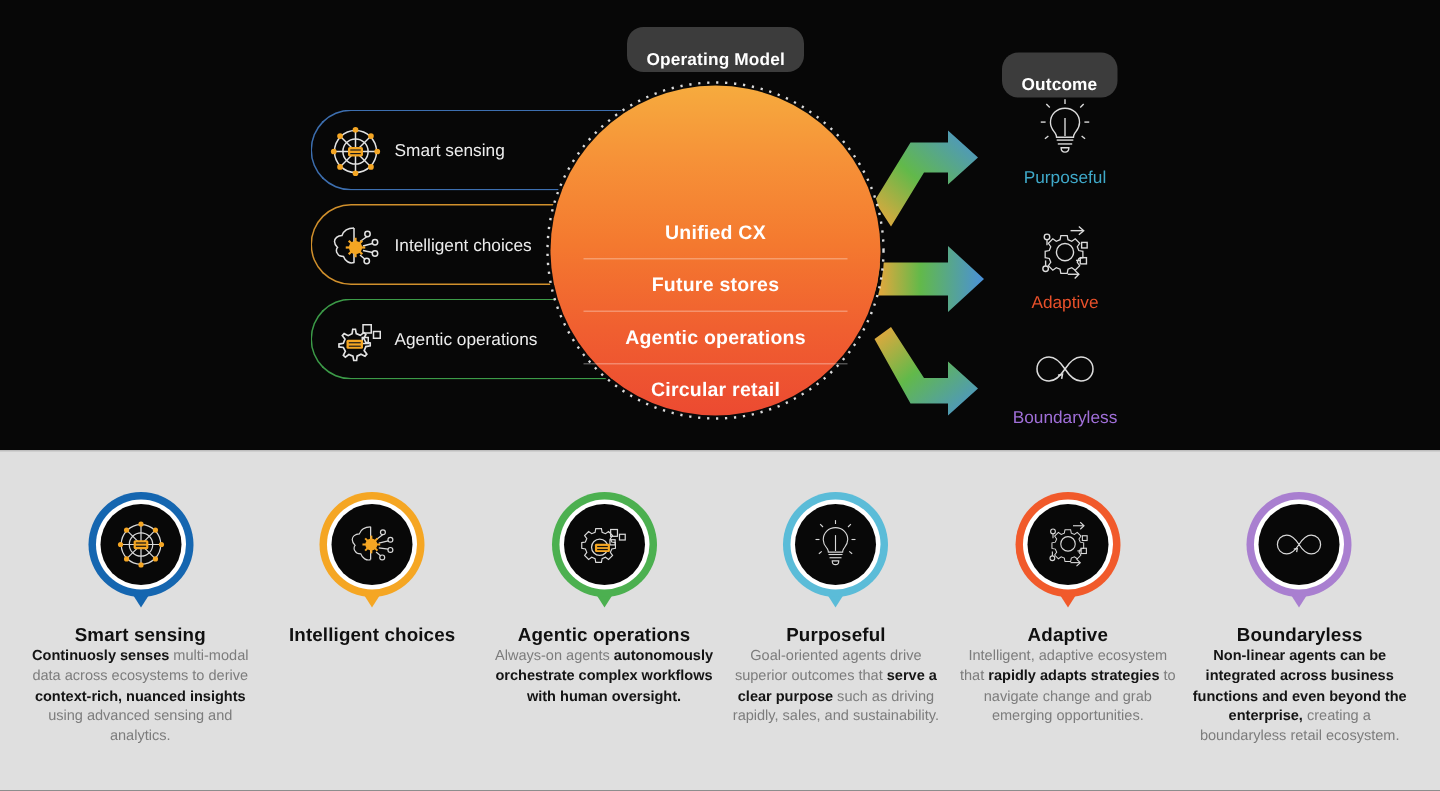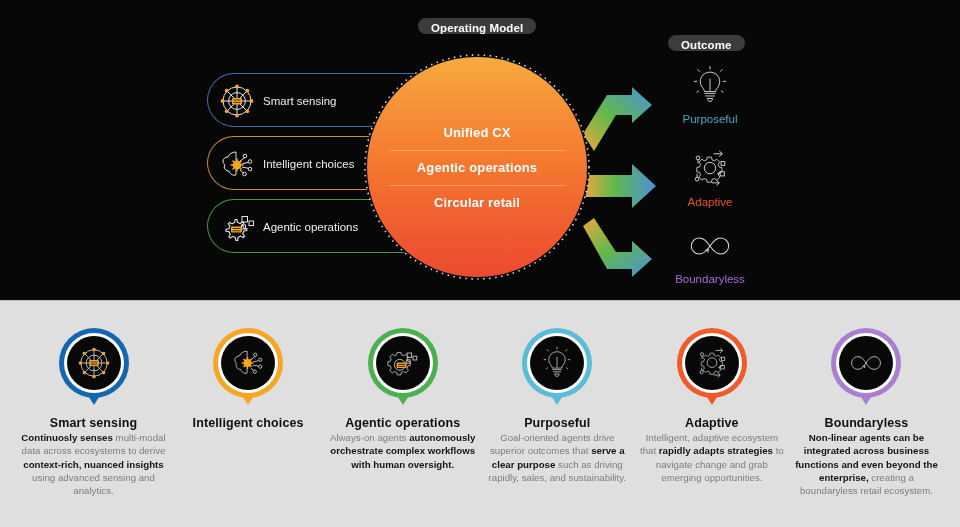--- a/index.html
+++ b/index.html
@@ -17,26 +17,26 @@
     background:#070707; overflow:hidden;
   }
 
   .pill-label {
     position:absolute;
     background:#3C3C3C;
     color:#FFFFFF;
     font-size:11.5px;
     font-weight:bold;
     border-radius:11px;
-    height:16px;
+    height:30px;
     line-height:21px;
     text-align:center;
     letter-spacing:.1px;
     white-space:nowrap;
-    padding:0 13px;
+    padding:12px 13px;
   }
   #lbl-cap     { left:215px; top:35px; }
   #lbl-model   { left:418px; top:18px; }
   #lbl-outcome { left:668px; top:35px; }
 
   
   .cap-row {
     position:absolute;
     left:207px;
     width:250px;
@@ -62,21 +62,21 @@
     border-radius:50%;
     background:linear-gradient(180deg,#F6AB3E 0%,#F69238 22%,#F4792F 48%,#F05F30 74%,#EC4A31 100%);
     box-shadow:0 0 0 2.5px #090909;
     z-index:6;
   }
   #coredots {
     position:absolute; left:-5px; top:-5px; width:230px; height:230px; z-index:7;
   }
   #core-list {
     position:absolute; left:0; top:0; width:220px; height:220px;
-    display:flex; flex-direction:column; justify-content:center;
+    display:flex; flex-direction:column; justify-content:flex-end;
     z-index:8;
   }
   .core-item {
     height:35px; line-height:35px;
     text-align:center;
     color:#FFFFFF;
     font-size:13px;
     font-weight:bold;
     letter-spacing:.15px;
     position:relative;
@@ -264,20 +264,21 @@
 
     <path d="M23 186 L34 178 L56 212 L72 212 L72 201 L92 219 L72 237 L72 229 L47 229 Z" fill="url(#agd)"></path>
   </svg>
 
   <div id="core">
     <svg id="coredots" viewBox="0 0 230 230">
       <circle cx="115" cy="115" r="112" fill="none" stroke="#FFFFFF" stroke-width="1.6" stroke-dasharray="1.5 4.5" opacity=".85"></circle>
     </svg>
     <div id="core-list">
       <div class="core-item">Unified CX</div>
+      <div class="core-item">Future stores</div>
       <div class="core-item">Agentic operations</div>
       <div class="core-item">Circular retail</div>
     </div>
   </div>
 
   <div class="out-block" id="out1">
     <div class="oico">
       <svg viewBox="0 0 52 52" width="48" height="48">
         <g stroke="#DCDCDC" stroke-width="1" fill="none">
           <path d="M26 11c-6 0-10.5 4.5-10.5 10.3c0 4 2.2 6 3.4 7.7c.8 1.2 1 2.2 1 3h12.2c0-.8.2-1.8 1-3c1.2-1.7 3.4-3.7 3.4-7.7C36.5 15.5 32 11 26 11z"></path>

